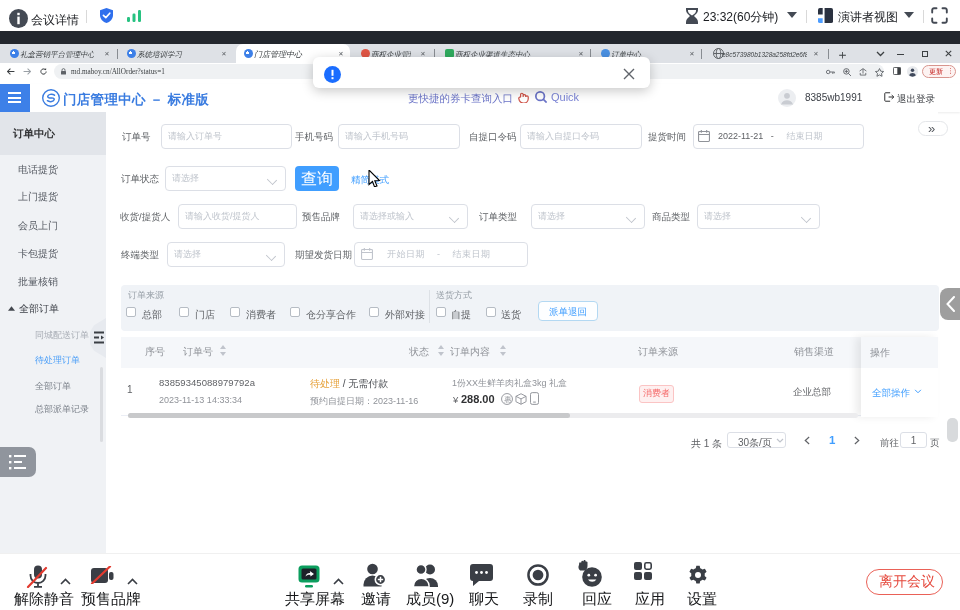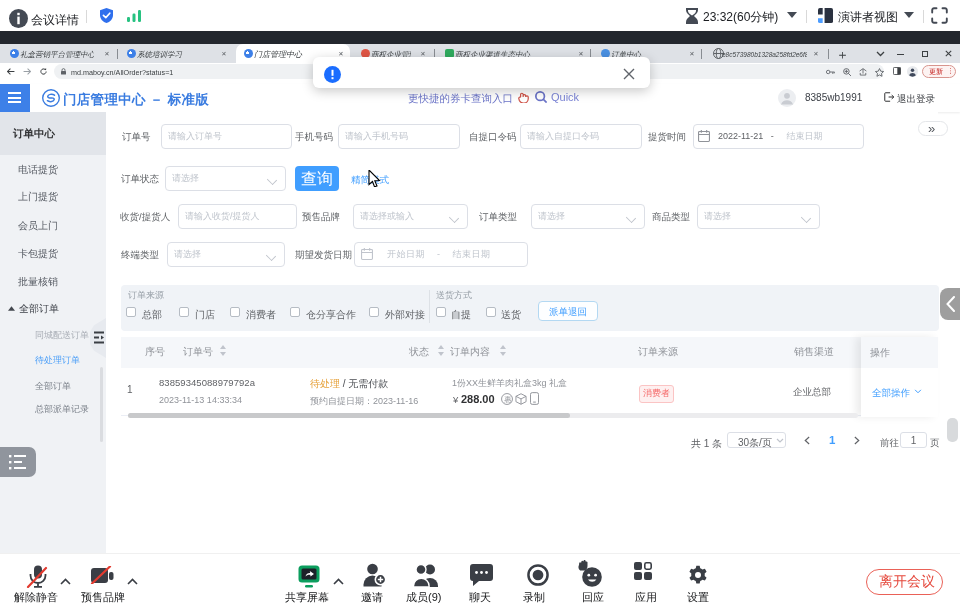--- a/index.html
+++ b/index.html
@@ -13,21 +13,21 @@
 #frame{left:0;top:31px;width:960px;height:13px;background:#23272e;}
 #tabstrip{left:0;top:44px;width:960px;height:19px;background:#dee1e6;}
 .tab{position:absolute;top:0;height:19px;width:114px;font-size:7.5px;color:#3c4043;}
 .tab .ttl{position:absolute;left:18px;top:6px;white-space:nowrap;overflow:hidden;width:74px;font-style:italic;}
 .tab .fav{position:absolute;left:8px;top:5px;width:9px;height:9px;border-radius:50%;box-sizing:border-box;}
 .tab .x{position:absolute;right:6px;top:5.5px;font-size:7px;color:#5f6368;transform:scale(.9);}
 .tabsep{position:absolute;top:5px;height:10px;width:1px;background:#888c92;}
 .tab.active{background:#fff;border-radius:7px 7px 0 0;}
 #toolbar{left:0;top:63px;width:960px;height:22px;background:#fff;border-bottom:1px solid #dcdde0;}
 #omni{left:54px;top:64px;width:830px;height:14.5px;background:#eff1f3;border-radius:8px;}
-#urltxt{left:71px;top:67.5px;font-size:7.2px;color:#3c4043;letter-spacing:0;}
+#urltxt{left:71px;top:67.5px;font-size:7.2px;color:#3c4043;letter-spacing:0;font-family:Liberation Serif, serif;}
 
 #phead{left:0;top:84px;width:960px;height:28px;background:#fff;box-shadow:0 1px 2px rgba(0,0,0,.08);}
 #burger{left:0;top:84px;width:30px;height:28px;background:#3d80e8;}
 #ptitle{left:63px;top:91px;font-size:13.5px;font-weight:bold;color:#3a7ce0;letter-spacing:.3px;}
 
 #sidebar{left:0;top:112px;width:106px;height:441px;background:#f0f2f5;}
 .mi{position:absolute;left:18px;font-size:10px;color:#565b63;white-space:nowrap;}
 .smi{position:absolute;left:25px;font-size:9px;white-space:nowrap;padding-left:10px;}
 
 #main{left:106px;top:112px;width:832px;height:441px;background:#fff;}
@@ -39,21 +39,21 @@
 .sort{position:absolute;top:8px;width:0;height:0;}
 .sort:before,.sort:after{content:"";position:absolute;left:0;border-left:3.5px solid transparent;border-right:3.5px solid transparent;}
 .sort:before{top:0;border-bottom:4.5px solid #c0c4cc;}
 .sort:after{top:7px;border-top:4.5px solid #c0c4cc;}
 
 #thead{left:121px;top:337px;width:817px;height:31px;background:#f5f7fa;font-size:10px;color:#909399;font-family:Liberation Mono, monospace;}
 .th{position:absolute;top:8px;white-space:nowrap;}
 #trow{left:121px;top:368px;width:817px;height:48px;background:#fff;border-bottom:1px solid #ebeef5;}
 
 #meetbar{left:0;top:553px;width:960px;height:57px;background:#fff;border-top:1px solid #f0f0f0;}
-.mbl{position:absolute;font-size:11px;color:#17181a;white-space:nowrap;text-align:center;}
+.mbl{position:absolute;font-size:15px;color:#17181a;white-space:nowrap;text-align:center;}
 
 #toast{left:313px;top:57px;width:337px;height:31px;background:#fff;border-radius:6px;box-shadow:0 3px 12px rgba(0,0,0,.22);z-index:50;}
 </style></head>
 <body>
 
 <div class="abs" id="topbar">
   <svg class="abs" style="left:9px;top:9px" width="19" height="19" viewBox="0 0 19 19">
       <circle cx="9.5" cy="9.5" r="9.5" fill="#444a54"></circle>
       <rect x="8.3" y="3.8" width="2.4" height="2.4" fill="#fff"></rect>
       <rect x="8.3" y="7.6" width="2.4" height="7.6" fill="#fff"></rect>

